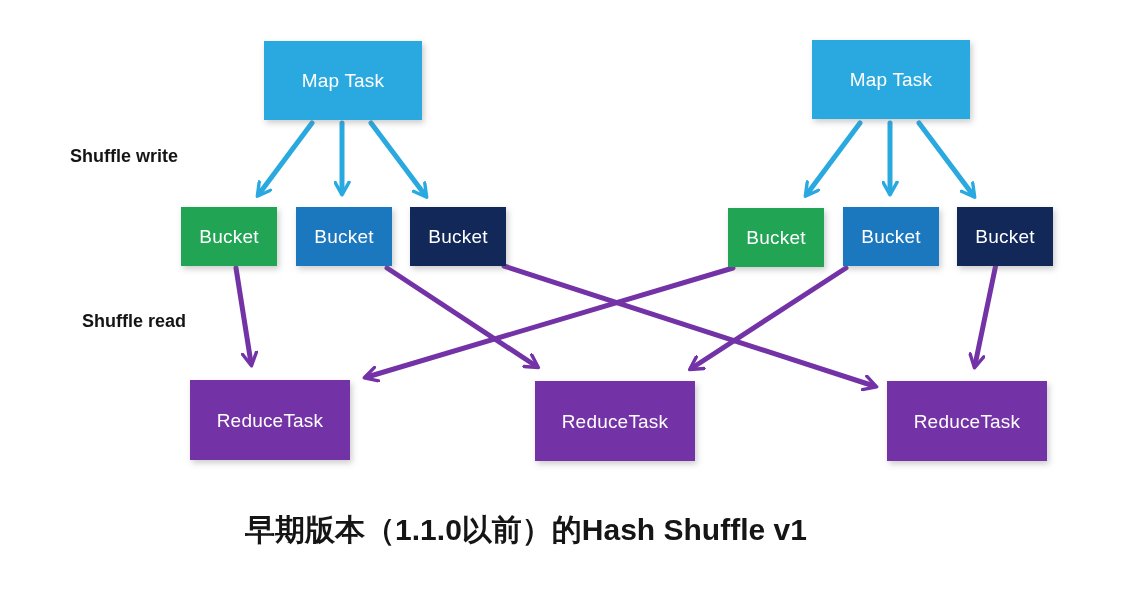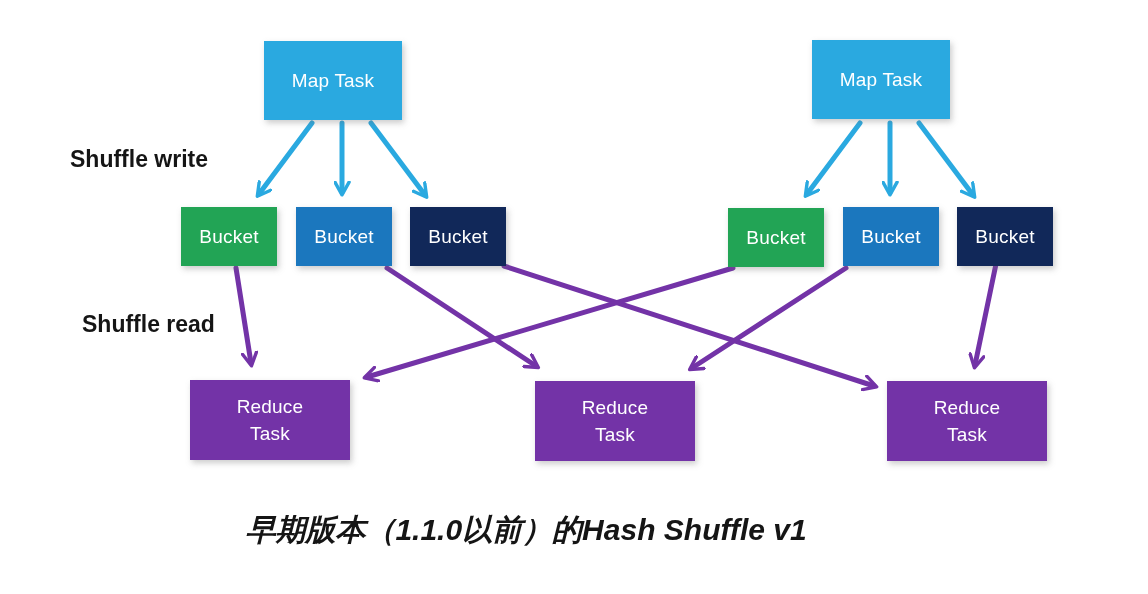--- a/index.html
+++ b/index.html
@@ -8,34 +8,34 @@
     font-family:"Liberation Sans", sans-serif;
   }
   .edges-layer{position:absolute;left:0;top:0;width:1148px;height:594px;pointer-events:none;}
   .edge{stroke-width:5;stroke-linecap:round;fill:none;}
   .box{
     position:absolute;display:flex;align-items:center;justify-content:center;
     color:#fff;text-align:center;
     box-shadow:2px 3px 6px rgba(110,110,110,.35);
   }
   .box .lbl{font-size:19px;letter-spacing:.2px;}
-  .map-task{width:138px;height:79px;background:var(--c-map_task);}
+  .map-task{width:158px;height:79px;background:var(--c-map_task);}
   .bucket{width:96px;height:59px;justify-content:center;}
   .bucket.green{background:var(--c-bucket_green);}
   .bucket.blue{background:var(--c-bucket_blue);}
   .bucket.navy{background:var(--c-bucket_navy);}
-  .reduce-task{width:160px;height:80px;background:var(--c-reduce_task);flex-direction:column;}
+  .reduce-task{width:160px;height:80px;background:var(--c-reduce_task);flex-direction:row;}
   .reduce-task .lbl{display:block;line-height:27px;}
   .side-label{
-    position:absolute;font-size:23px;font-weight:700;color:var(--c-text_dark);
+    position:absolute;font-size:18px;font-weight:700;color:var(--c-text_dark);
     white-space:nowrap;
   }
   .caption{
     position:absolute;left:0;top:510px;width:1052px;text-align:center;
-    font-size:30px;font-weight:700;color:var(--c-text_dark);font-style:italic;
+    font-size:30px;font-weight:700;color:var(--c-text_dark);
   }
 </style>
 </head>
 <body>
 
 <div id="canvas">
 
   <svg class="edges-layer">
     <defs>
       <marker id="mk-arrow_write" viewBox="0 0 12 12" refX="8" refY="6" markerWidth="3.4" markerHeight="3.4" orient="auto" markerUnits="strokeWidth">

